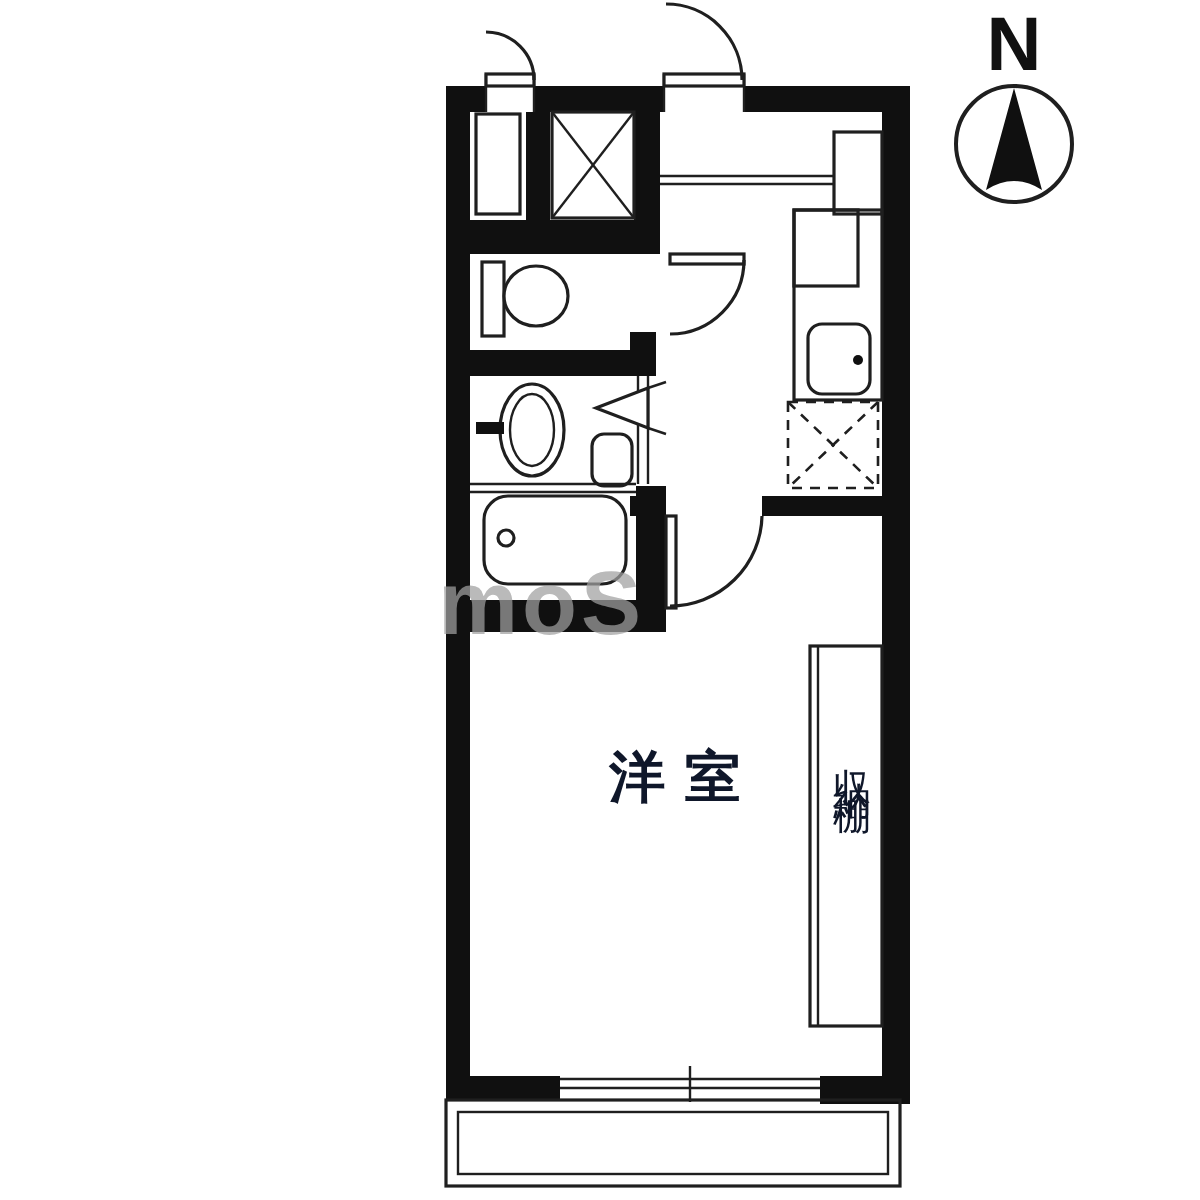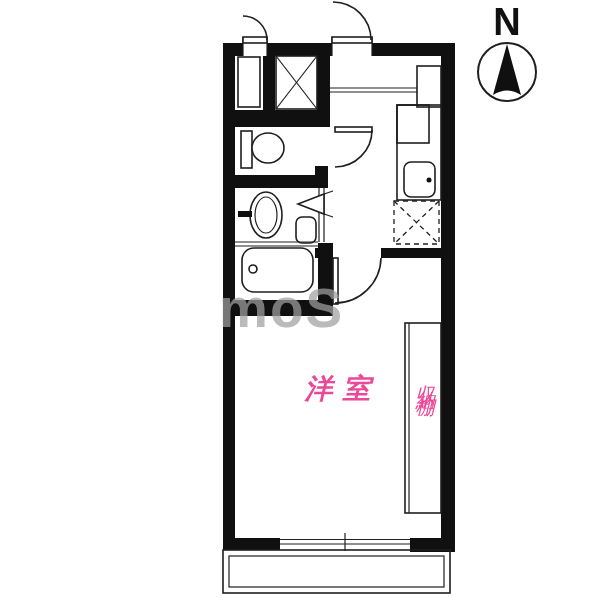--- a/index.html
+++ b/index.html
@@ -15,33 +15,33 @@
   #plan-svg{position:absolute;left:0;top:0;}
   .wall{fill:var(--wall);stroke:none;}
   .opening{fill:#ffffff;stroke:none;}
   .ln{fill:none;stroke:var(--line);stroke-width:1.6;}
   .lnf{fill:#ffffff;stroke:var(--line);stroke-width:1.6;}
   .thin{fill:none;stroke:var(--line);stroke-width:1.2;}
   .dash{fill:none;stroke:var(--line);stroke-width:1.3;stroke-dasharray:5 4;}
   .blk{fill:var(--wall);stroke:none;}
   .compass-circle{fill:none;stroke:var(--line);stroke-width:2;}
   .compass-n{font-size:38px;font-weight:bold;fill:#111;text-anchor:middle;}
-  .label{position:absolute;color:#ec4899;font-style:italic;}
+  .label{position:absolute;color:#0f172a;}
   #room-label{
     left:258px;top:372px;width:160px;text-align:center;
     font-size:28px;line-height:33px;font-weight:700;letter-spacing:1px;
   }
   #closet-label{
     left:412px;top:369px;height:160px;
     writing-mode:vertical-rl;text-orientation:upright;
     font-size:19px;letter-spacing:7px;font-weight:500;
   }
   #watermark{
     position:absolute;left:219px;top:276px;
-    font-size:55px;font-weight:800;letter-spacing:2px;
+    font-size:45px;font-weight:800;letter-spacing:2px;
     color:var(--wm);opacity:.72;
   }
 </style>
 </head>
 <body>
 
 <div id="stage">
 
   <svg id="plan-svg" width="600" height="600" viewBox="0 0 600 600">
 

